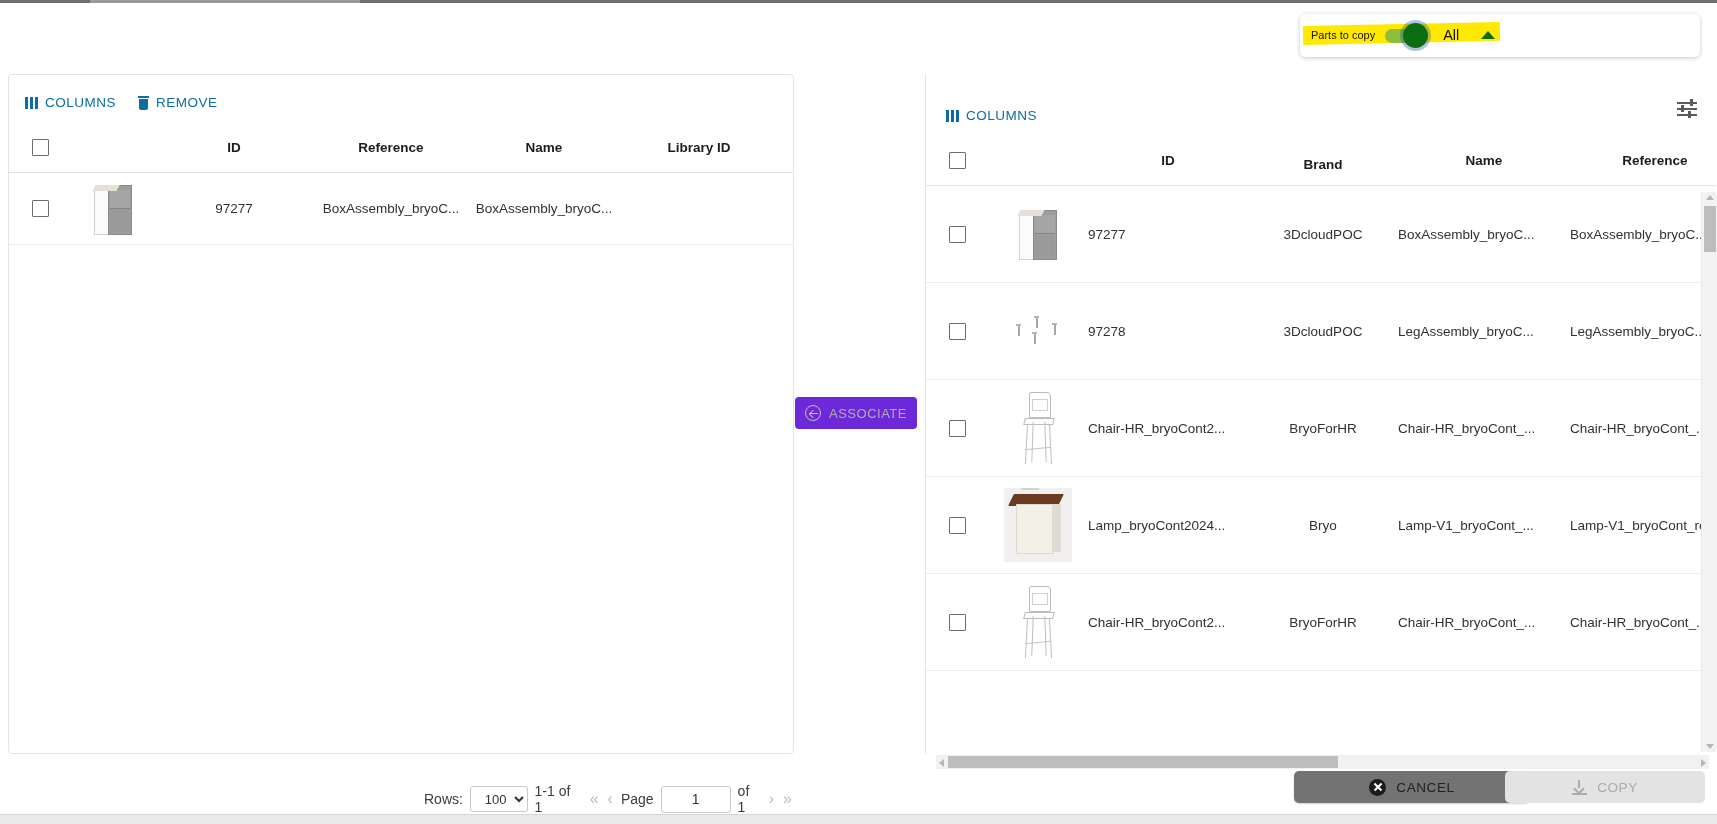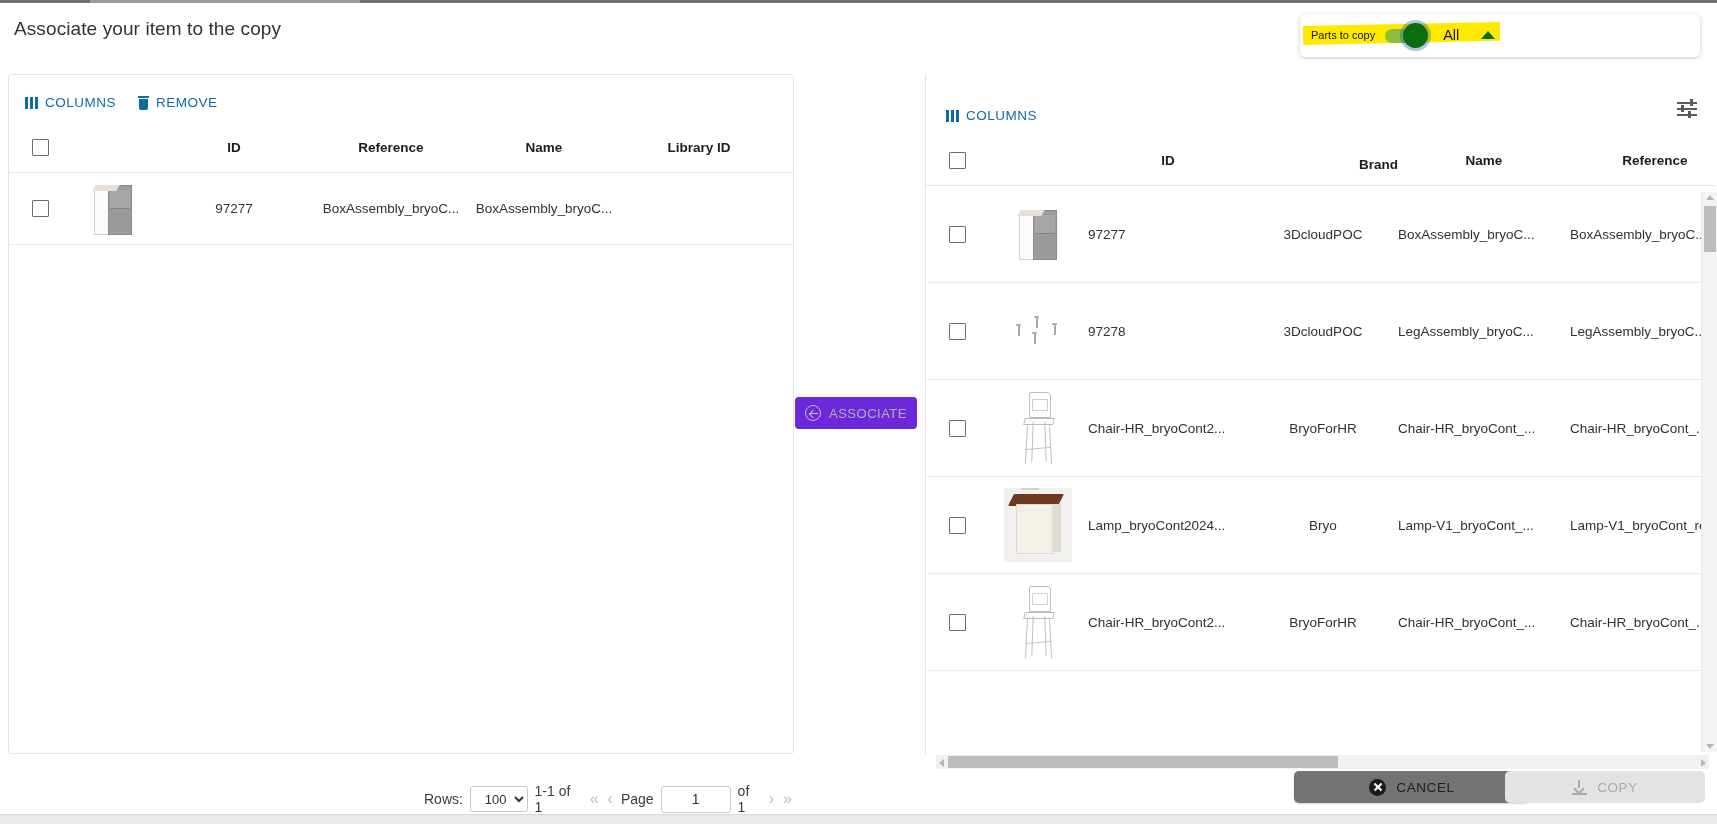--- a/index.html
+++ b/index.html
@@ -149,21 +149,21 @@
   .lc-id   { flex:0 0 158px; text-align:center; }
   .lc-ref  { flex:0 0 156px; text-align:center; }
   .lc-name { flex:0 0 150px; text-align:center; }
   .lc-lib  { flex:0 0 160px; text-align:center; }
   
   .rc-id    { flex:0 0 160px; }
   .rc-brand { flex:0 0 150px;text-align:center; }
   .rc-name  { flex:0 0 172px; }
   .rc-ref   { flex:0 0 170px; }
   .hrow .rc-id    { text-align:center; }
-  .hrow .rc-brand { text-align:right;margin-top:7px; }
+  .hrow .rc-brand { text-align:center;margin-top:7px; }
   .hrow .rc-name  { text-align:center; }
   .hrow .rc-ref   { text-align:center; }
   
   .tn { position: relative; }
   .tn-cab { width: 42px; height: 56px; }
   .tn-cab .left  { position:absolute; left:2px;  top:8px;  width:15px; height:46px; background:#fbfbfb; border:1px solid #d2d2d2; }
   .tn-cab .right { position:absolute; left:16px; top:4px;  width:24px; height:50px; background:#9d9d9d;
                    border:1px solid #8a8a8a; }
   .tn-cab .d1 { position:absolute; left:18px; top:9px; width:20px; height:19px; background:#a6a6a6; border-bottom:1px solid #838383; }
   .tn-cab .d2 { position:absolute; left:18px; top:29px; width:20px; height:22px; background:#9a9a9a; }
@@ -287,21 +287,20 @@
 </style>
 </head>
 <body>
 
 <div id="root">
 
   <div class="top-hairline">
     <div class="tab-nub"></div>
   </div>
 
-  <div class="page-title">Associate your item to the copy</div>
 
   <div class="parts-card"></div>
   <div class="hl-band"></div>
   <div class="parts-inner" style="left:1311px; top:24px;">
     <span class="parts-label">Parts to copy</span>
     <span class="toggle-wrap">
       <span class="toggle-track"></span>
       <span class="toggle-thumb"></span>
     </span>
     <span class="parts-value">All</span>

